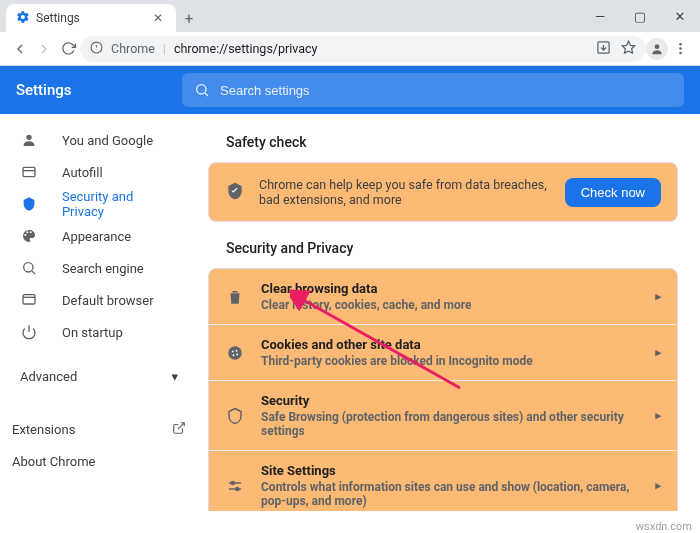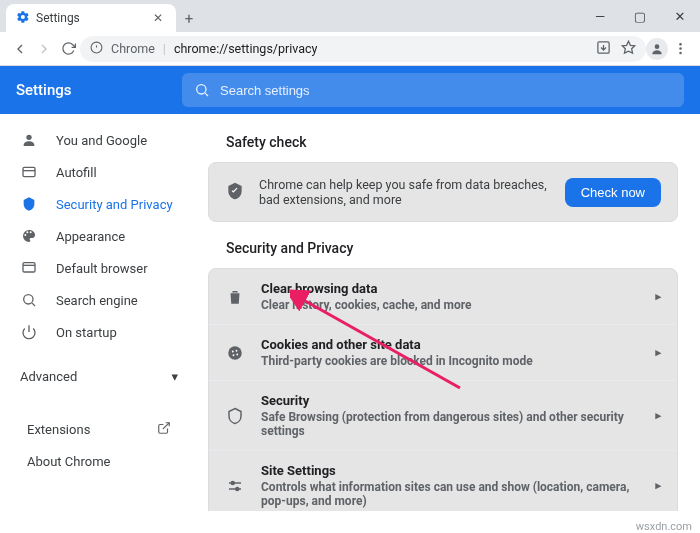--- a/index.html
+++ b/index.html
@@ -23,31 +23,31 @@
 .avatar { width: 22px; height: 22px; border-radius: 50%; background: #e8eaed; display: flex; align-items: center; justify-content: center; }
 
 .bluebar { height: 48px; background: #1a73e8; display: flex; align-items: center; padding: 0 16px; color: #fff; }
 .bluebar .title { font-size: 15px; font-weight: 500; width: 166px; }
 .searchwrap { flex: 1; height: 34px; background: rgba(255,255,255,0.18); border-radius: 6px; display: flex; align-items: center; padding: 0 12px; gap: 10px; color: #e8f0fe; }
 .searchwrap input { background: transparent; border: 0; outline: 0; color: #fff; font-size: 13px; flex: 1; }
 .searchwrap input::placeholder { color: #e8f0fe; }
 
 .content { display: flex; height: calc(533px - 32px - 34px - 48px - 22px); }
 .sidebar { width: 198px; padding: 10px 0; }
-.sitem { height: 32px; display: flex; align-items: center; padding: 0 20px; gap: 18px; font-size: 13px; color: #3c4043; cursor: pointer; }
+.sitem { height: 32px; display: flex; align-items: center; padding: 0 20px; gap: 24px; font-size: 13px; color: #3c4043; cursor: pointer; }
 .sitem.active { color: #1a73e8; }
 .sitem .sicon { width: 18px; display:flex; align-items:center; justify-content:center; }
 .sitem .sicon svg { width: 16px; height: 16px; }
 .adv { height: 40px; display: flex; align-items: center; padding: 0 20px; justify-content: space-between; font-size: 13px; color: #3c4043; margin-top: 8px; cursor:pointer;}
 .sdiv { height: 1px; background: transparent; margin: 8px 0; }
-.sfoot { padding: 0 27px; display:flex; align-items:center; justify-content:space-between; height: 32px; font-size: 13px; color:#3c4043; }
+.sfoot { padding: 0 12px; display:flex; align-items:center; justify-content:space-between; height: 32px; font-size: 13px; color:#3c4043; }
 
 .main { flex: 1; padding: 14px 22px 0 10px; overflow: hidden; }
 .sectitle { font-size: 14px; font-weight: 500; color: #202124; margin: 6px 0 12px 18px; }
-.card { border: 1px solid #dadce0; border-radius: 8px; background: #e5e5e5; }
+.card { border: 1px solid #dadce0; border-radius: 8px; background: #fdba74; }
 .safetyrow { display: flex; align-items: center; padding: 14px 16px; gap: 14px; }
 .safetyrow .desc { flex: 1; font-size: 12.5px; color: #3c4043; }
 .btnblue { background: #1a73e8; color: #fff; font-size: 13px; padding: 7px 16px; border-radius: 8px; border: 0; cursor: pointer; }
 
 .listcard .row { display: flex; align-items: center; padding: 12px 16px; gap: 16px; border-bottom: 1px solid #e8eaed; cursor: pointer; font-weight: bold; }
 .listcard .row:last-child { border-bottom: 0; }
 .listcard .ricon { width: 20px; display:flex; justify-content:center; color:#5f6368; }
 .listcard .ricon svg { width:18px; height:18px; }
 .listcard .rtext { flex: 1; }
 .listcard .rtitle { font-size: 13px; color: #202124; }
@@ -172,34 +172,34 @@
       <span class="sicon">
           <svg viewBox="0 0 24 24" fill="#5f6368">
             <path d="M12 3a9 9 0 1 0 0 18c1 0 2-.6 2-1.7 0-.5-.2-1-.5-1.3-.3-.4-.5-.8-.5-1.3 0-1 .9-1.7 2-1.7h2c2.5 0 4-2 4-4.5C21 6 17 3 12 3zM6.5 12a1.5 1.5 0 1 1 0-3 1.5 1.5 0 0 1 0 3zm3-4a1.5 1.5 0 1 1 0-3 1.5 1.5 0 0 1 0 3zm5 0a1.5 1.5 0 1 1 0-3 1.5 1.5 0 0 1 0 3z"></path>
           </svg>
         </span>
       <span>Appearance</span>
     </div>
     <div class="sitem">
       <span class="sicon">
           <svg viewBox="0 0 24 24" fill="none" stroke="#5f6368" stroke-width="2">
+            <circle cx="11" cy="11" r="7"></circle>
+            <line x1="21" y1="21" x2="16.65" y2="16.65"></line>
+          </svg>
+        </span>
+      <span>Search engine</span>
+    </div>
+    <div class="sitem">
+      <span class="sicon">
+          <svg viewBox="0 0 24 24" fill="none" stroke="#5f6368" stroke-width="2">
             <rect x="3" y="4" width="18" height="14" rx="2"></rect>
             <line x1="3" y1="8" x2="21" y2="8"></line>
           </svg>
         </span>
       <span>Default browser</span>
-    </div>
-    <div class="sitem">
-      <span class="sicon">
-          <svg viewBox="0 0 24 24" fill="none" stroke="#5f6368" stroke-width="2">
-            <circle cx="11" cy="11" r="7"></circle>
-            <line x1="21" y1="21" x2="16.65" y2="16.65"></line>
-          </svg>
-        </span>
-      <span>Search engine</span>
     </div>
     <div class="sitem">
       <span class="sicon">
           <svg viewBox="0 0 24 24" fill="none" stroke="#5f6368" stroke-width="2">
             <path d="M18.36 6.64a9 9 0 1 1-12.73 0"></path>
             <line x1="12" y1="2" x2="12" y2="12"></line>
           </svg>
         </span>
       <span>On startup</span>
     </div>

